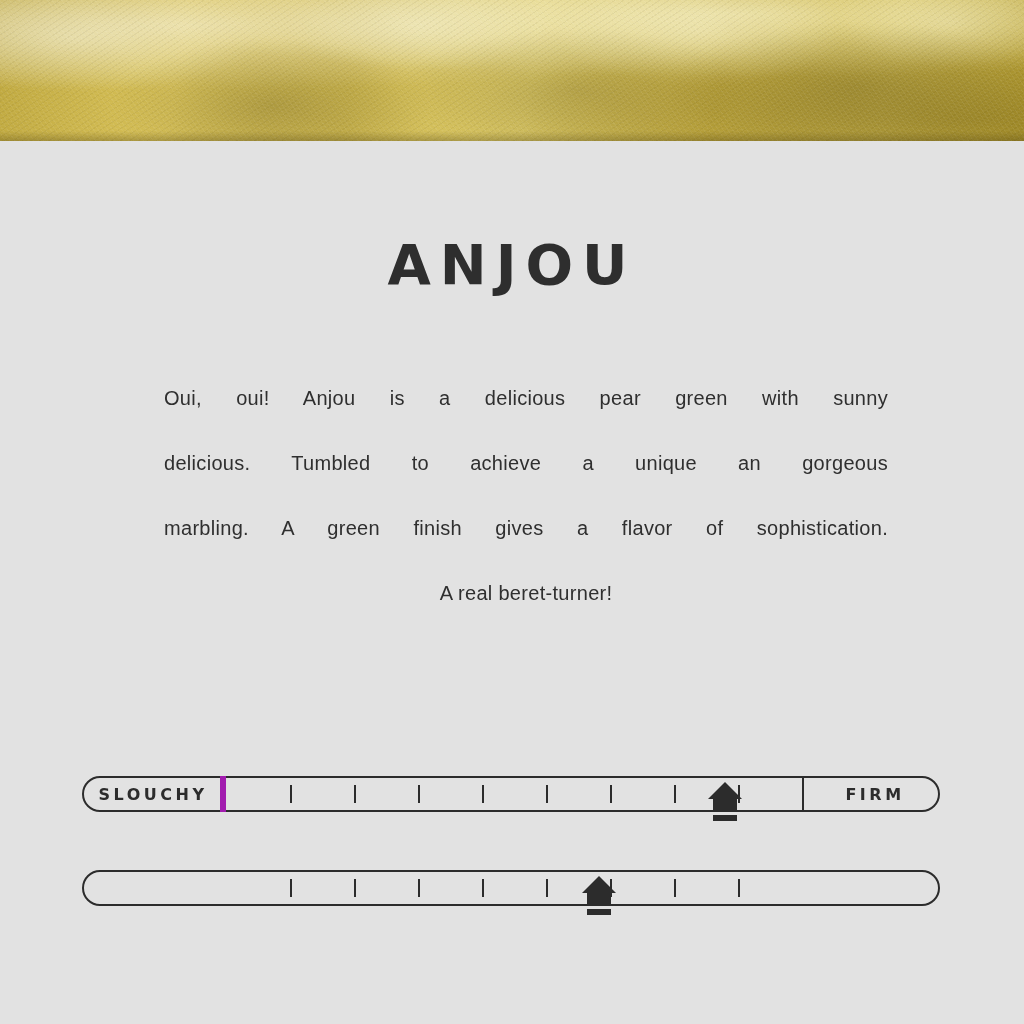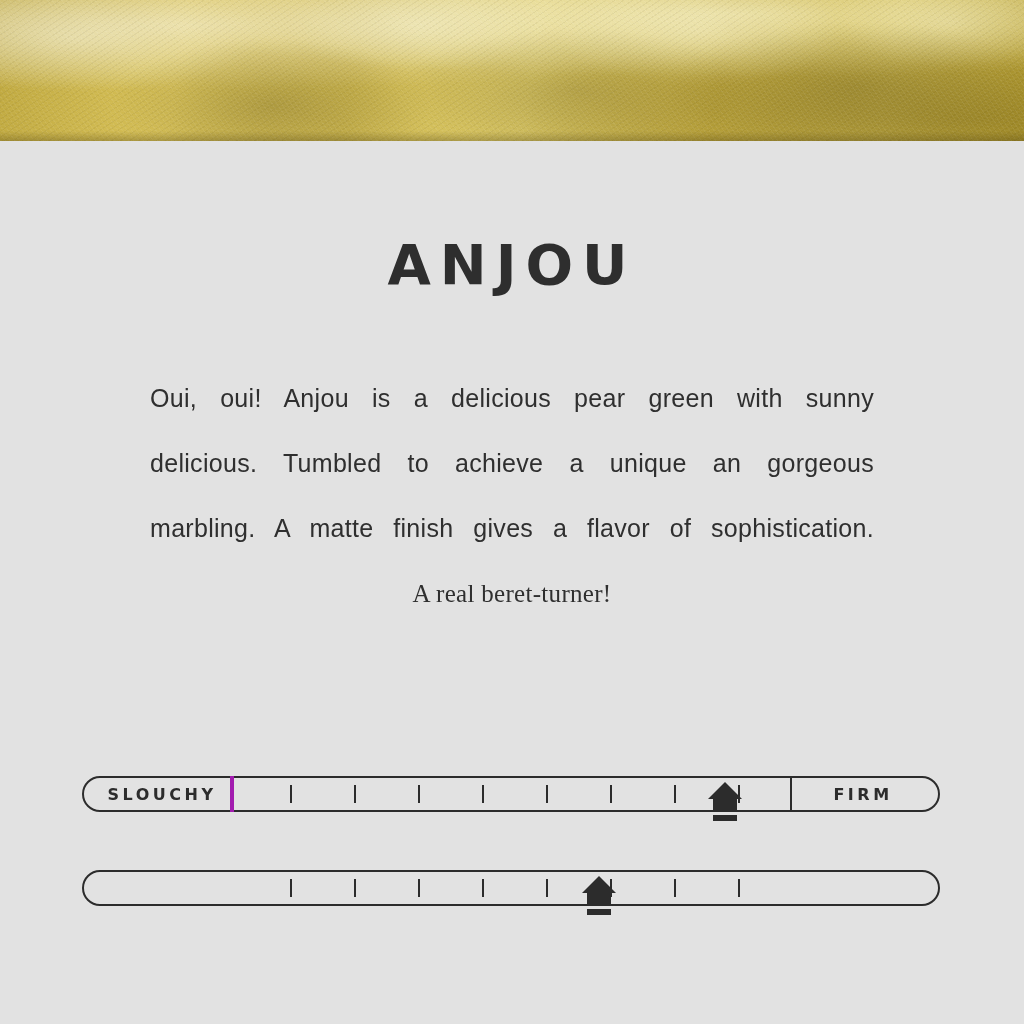--- a/index.html
+++ b/index.html
@@ -78,39 +78,38 @@
     font-weight: bold;
     letter-spacing: 9px;
     color: #2e2e2e;
     font-family: "DejaVu Sans", sans-serif;
   }
 
   
   .description {
     position: absolute;
     top: 366px;
-    left: 150px;
+    left: 164px;
     width: 724px;
     color: #2f2f2f;
-    font-size: 25px;
+    font-size: 20px;
     line-height: 65px;
     font-family: "Liberation Sans", sans-serif;
   }
   .description p {
     margin: 0;
   }
   .desc-justified {
     text-align: justify;
     text-align-last: justify;
     letter-spacing: 0.3px;
   }
   .desc-center {
     text-align: center;
     letter-spacing: 0.3px;
-    font-family: Liberation Serif, serif;
   }
 
   
   .scales {
     position: absolute;
     left: 82px;
     top: 776px;
     width: 860px;
   }
   .scale {
@@ -137,28 +136,28 @@
     display: flex;
     align-items: center;
     justify-content: center;
     font-size: 16px;
     font-weight: bold;
     letter-spacing: 3.5px;
     color: #2c2c2c;
     font-family: "DejaVu Sans", sans-serif;
   }
   .scale-cap.left {
-    left: 8px;
+    left: 0;
     width: 144px;
-    border-right: 4px solid #a21caf;
+    border-right: 6px solid #a21caf;
     border-radius: 18px 0 0 18px;
     padding-left: 4px;
   }
   .scale-cap.right {
-    right: 12px;
+    right: 0;
     width: 140px;
     border-left: 2px solid #2c2c2c;
     border-radius: 0 18px 18px 0;
     padding-left: 4px;
   }
   .ticks {
     position: absolute;
     left: 144px;
     right: 140px;
     top: 0;
@@ -215,21 +214,21 @@
     <div class="mottle"></div>
     <div class="grain"></div>
     <div class="shadowline"></div>
   </div>
 
   <div class="title">ANJOU</div>
 
   <div class="description">
     <p class="desc-justified">Oui, oui! Anjou is a delicious pear green with sunny</p>
     <p class="desc-justified">delicious. Tumbled to achieve a unique an gorgeous</p>
-    <p class="desc-justified">marbling. A matte finish gives a flavor of sophistication.</p>
+    <p class="desc-justified">marbling. A green finish gives a flavor of sophistication.</p>
     <p class="desc-center">A real beret-turner!</p>
   </div>
 
   <div class="scales">
 
     <div class="scale">
       <div class="scale-track"></div>
       <div class="scale-cap left">SLOUCHY</div>
       <div class="scale-cap right">FIRM</div>
       <div class="ticks" id="ticks-0">

